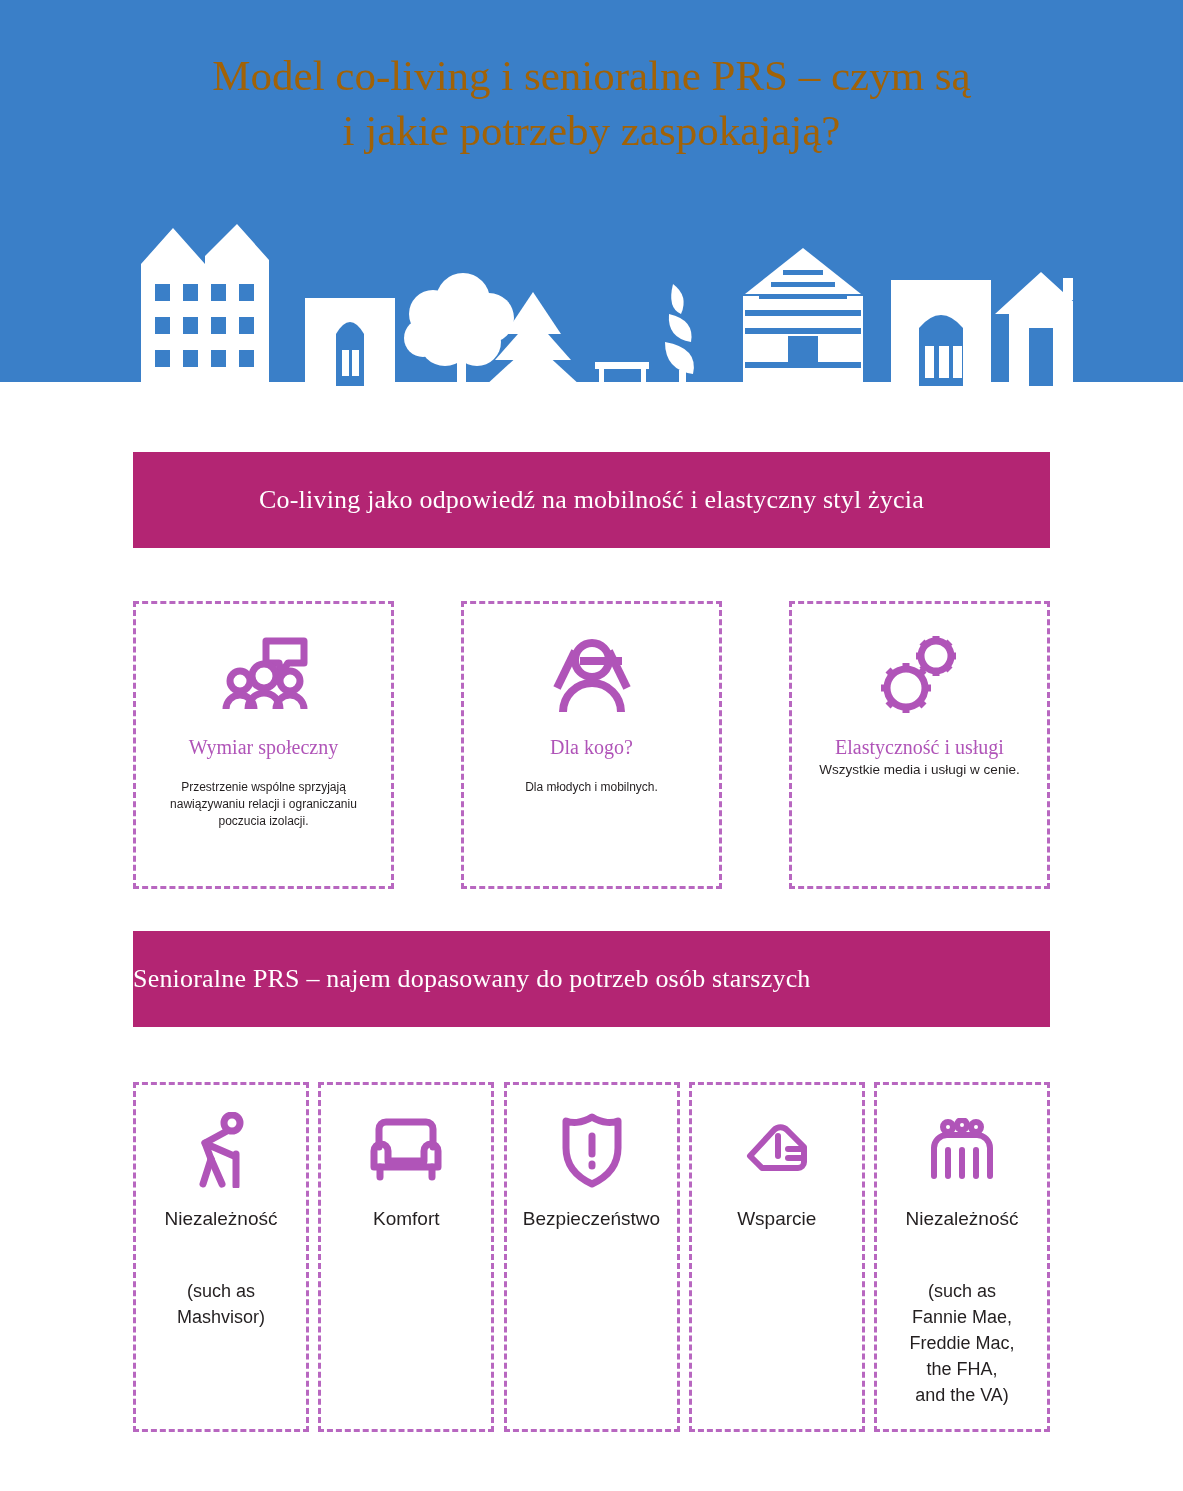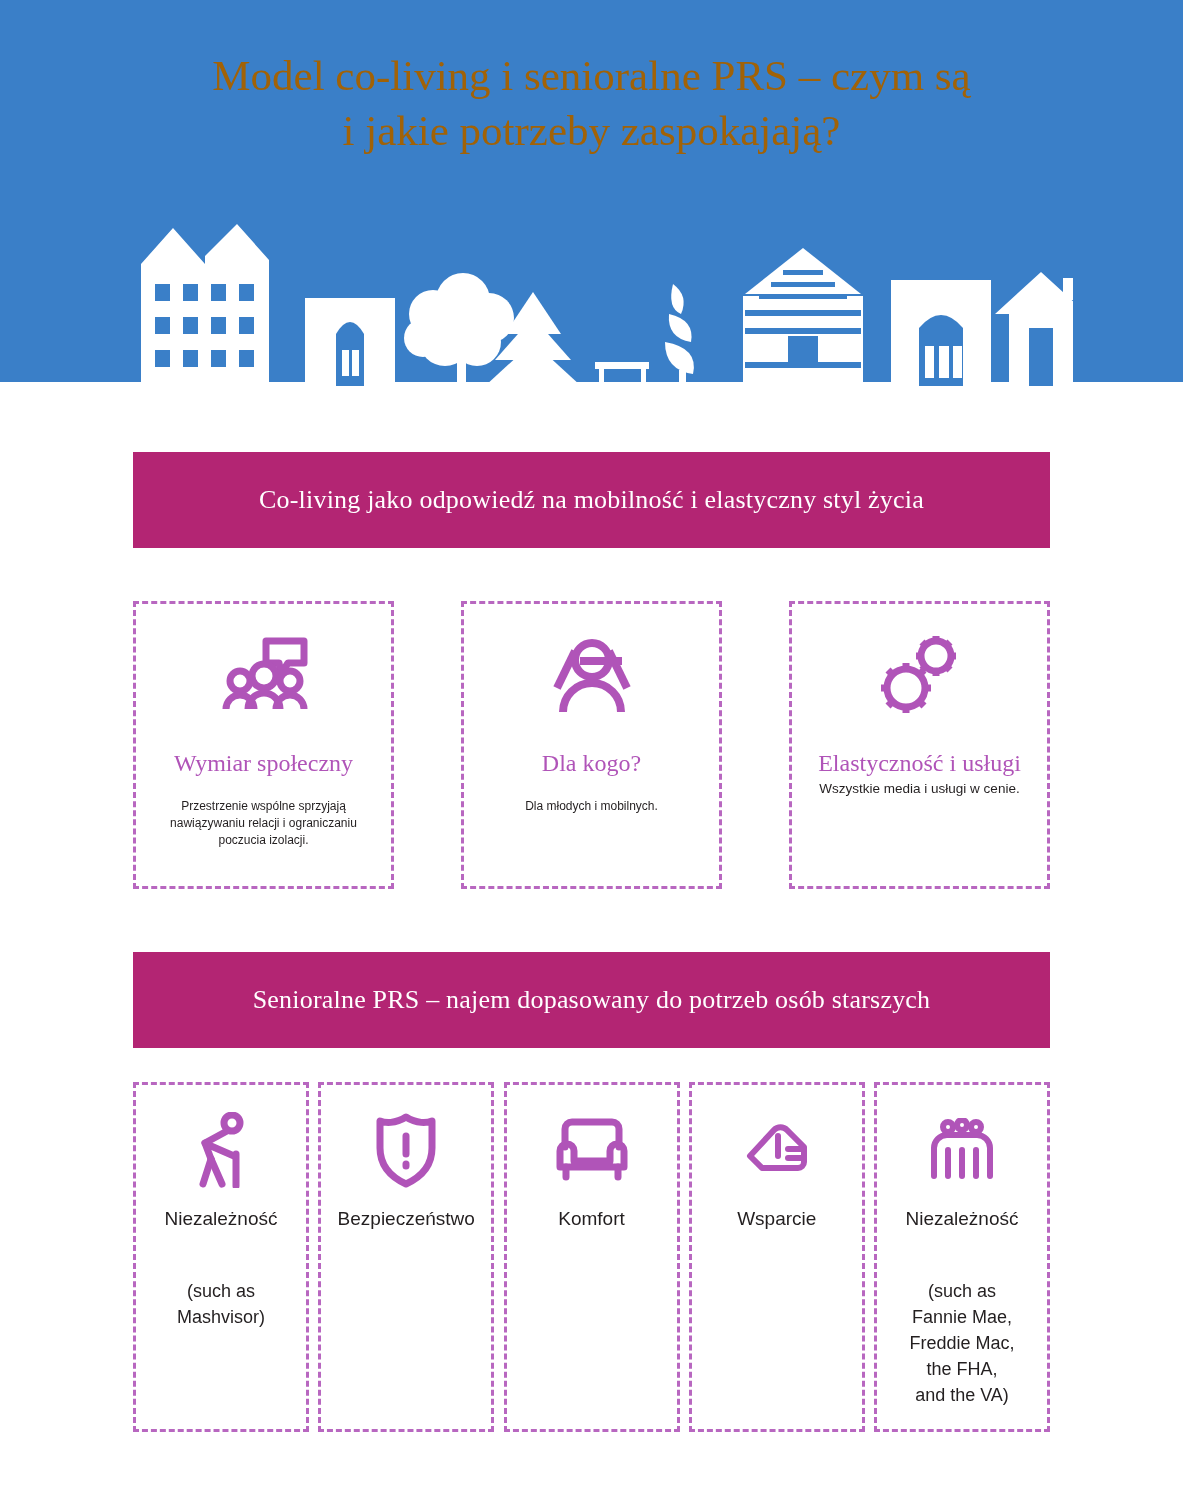--- a/index.html
+++ b/index.html
@@ -52,21 +52,21 @@
     position: absolute;
     left: 133px;
     width: 917px;
     height: 96px;
     background: #b32573;
     display: flex;
     align-items: center;
     box-sizing: border-box;
   }
   .banner-1 { top: 452px; justify-content: center; }
-  .banner-2 { top: 952px; justify-content: center; }
+  .banner-2 { top: 931px; justify-content: flex-start; }
   .banner-text {
     color: #ffffff;
     font-family: "Liberation Serif", serif;
     font-size: 26px;
     font-weight: 400;
     letter-spacing: .2px;
   }
 
   
   .row1 {
@@ -91,24 +91,24 @@
   }
   .card-a .icon-wrap {
     height: 86px;
     display: flex;
     align-items: center;
     justify-content: center;
   }
   .card-a .card-title {
     color: #b054b8;
     font-family: "Liberation Serif", serif;
-    font-size: 24px;
+    font-size: 20px;
     line-height: 1.15;
     text-align: center;
-    margin-top: 32px;
+    margin-top: 18px;
     padding: 0 10px;
   }
   .card-a .card-body {
     color: #231f20;
     font-size: 12px;
     line-height: 1.42;
     text-align: center;
     margin-top: 20px;
     padding: 0 12px;
   }
@@ -362,44 +362,44 @@
         </g>
       </svg>
     </div>
     <div class="card-title">Niezależność</div>
     <div class="card-body">(such as
 Mashvisor)</div>
   </div>
 
   <div class="card-b">
     <div class="icon-wrap">
-      <svg width="62" height="76" viewBox="0 0 62 76">
-        <g fill="none" stroke="#b054b8" stroke-width="7" stroke-linejoin="round">
-          <path d="M31 5 C20 12 10 11 5 9 L5 36 C5 56 18 66 31 72 C44 66 57 56 57 36 L57 9 C52 11 42 12 31 5 Z"></path>
-          <path d="M31 24 L31 42" stroke-linecap="round"></path>
-          <path d="M31 52 L31 54" stroke-linecap="round"></path>
-        </g>
-      </svg>
-    </div>
-    <div class="card-title">Bezpieczeństwo</div>
-    <div class="card-body"></div>
-  </div>
-
-  <div class="card-b">
-    <div class="icon-wrap">
       <svg width="76" height="66" viewBox="0 0 76 66">
         <g fill="none" stroke="#b054b8" stroke-width="7" stroke-linejoin="round" stroke-linecap="round">
           <path d="M11 30 L11 12 a7 7 0 0 1 7 -7 L58 5 a7 7 0 0 1 7 7 L65 30"></path>
           <path d="M6 50 L6 34 a7 7 0 0 1 14 0 L20 44 L56 44 L56 34 a7 7 0 0 1 14 0 L70 50 Z"></path>
           <path d="M12 50 L12 60"></path>
           <path d="M64 50 L64 60"></path>
         </g>
       </svg>
     </div>
     <div class="card-title">Komfort</div>
+    <div class="card-body"></div>
+  </div>
+
+  <div class="card-b">
+    <div class="icon-wrap">
+      <svg width="62" height="76" viewBox="0 0 62 76">
+        <g fill="none" stroke="#b054b8" stroke-width="7" stroke-linejoin="round">
+          <path d="M31 5 C20 12 10 11 5 9 L5 36 C5 56 18 66 31 72 C44 66 57 56 57 36 L57 9 C52 11 42 12 31 5 Z"></path>
+          <path d="M31 24 L31 42" stroke-linecap="round"></path>
+          <path d="M31 52 L31 54" stroke-linecap="round"></path>
+        </g>
+      </svg>
+    </div>
+    <div class="card-title">Bezpieczeństwo</div>
     <div class="card-body"></div>
   </div>
 
   <div class="card-b">
     <div class="icon-wrap">
       <svg width="66" height="68" viewBox="0 0 66 68">
         <g fill="none" stroke="#b054b8" stroke-width="6" stroke-linejoin="round" stroke-linecap="round">
           <path d="M6 40 L30 14 a9 9 0 0 1 13 0 L60 31 L60 46 a6 6 0 0 1 -6 6 L18 52 Z"></path>
           <path d="M34 20 L34 40"></path>
           <path d="M44 33 L59 33"></path>

